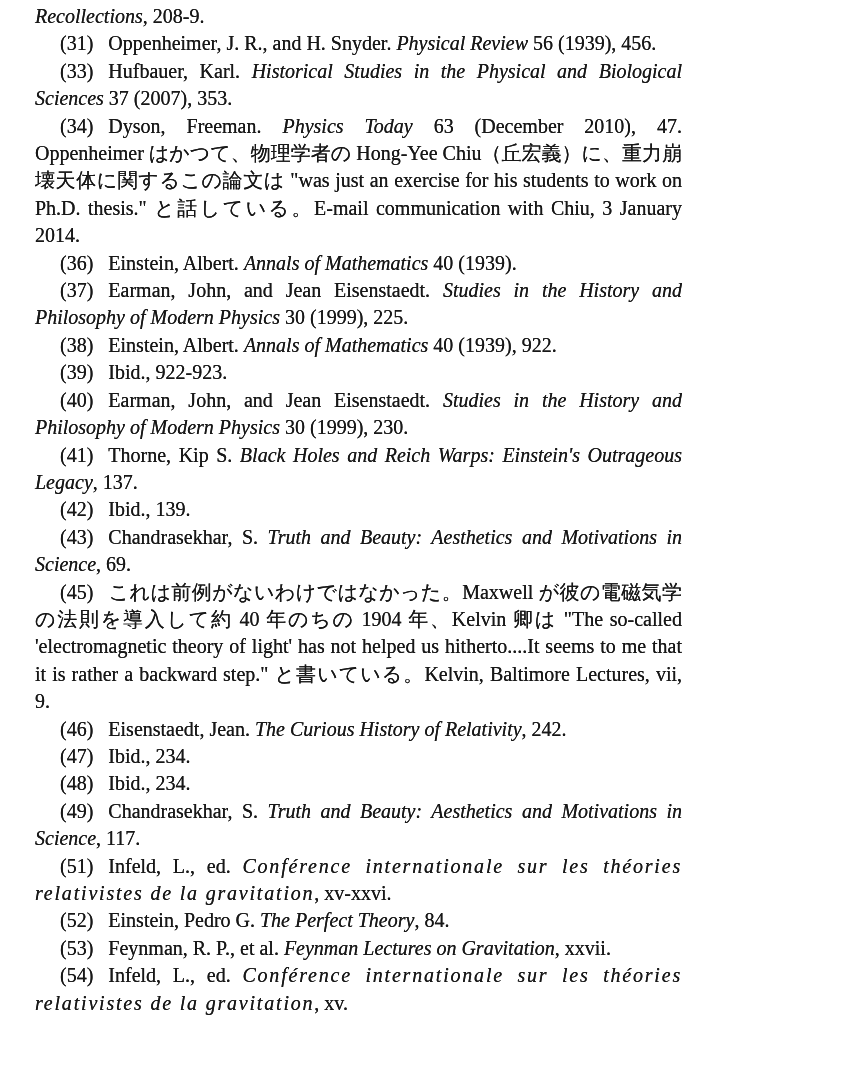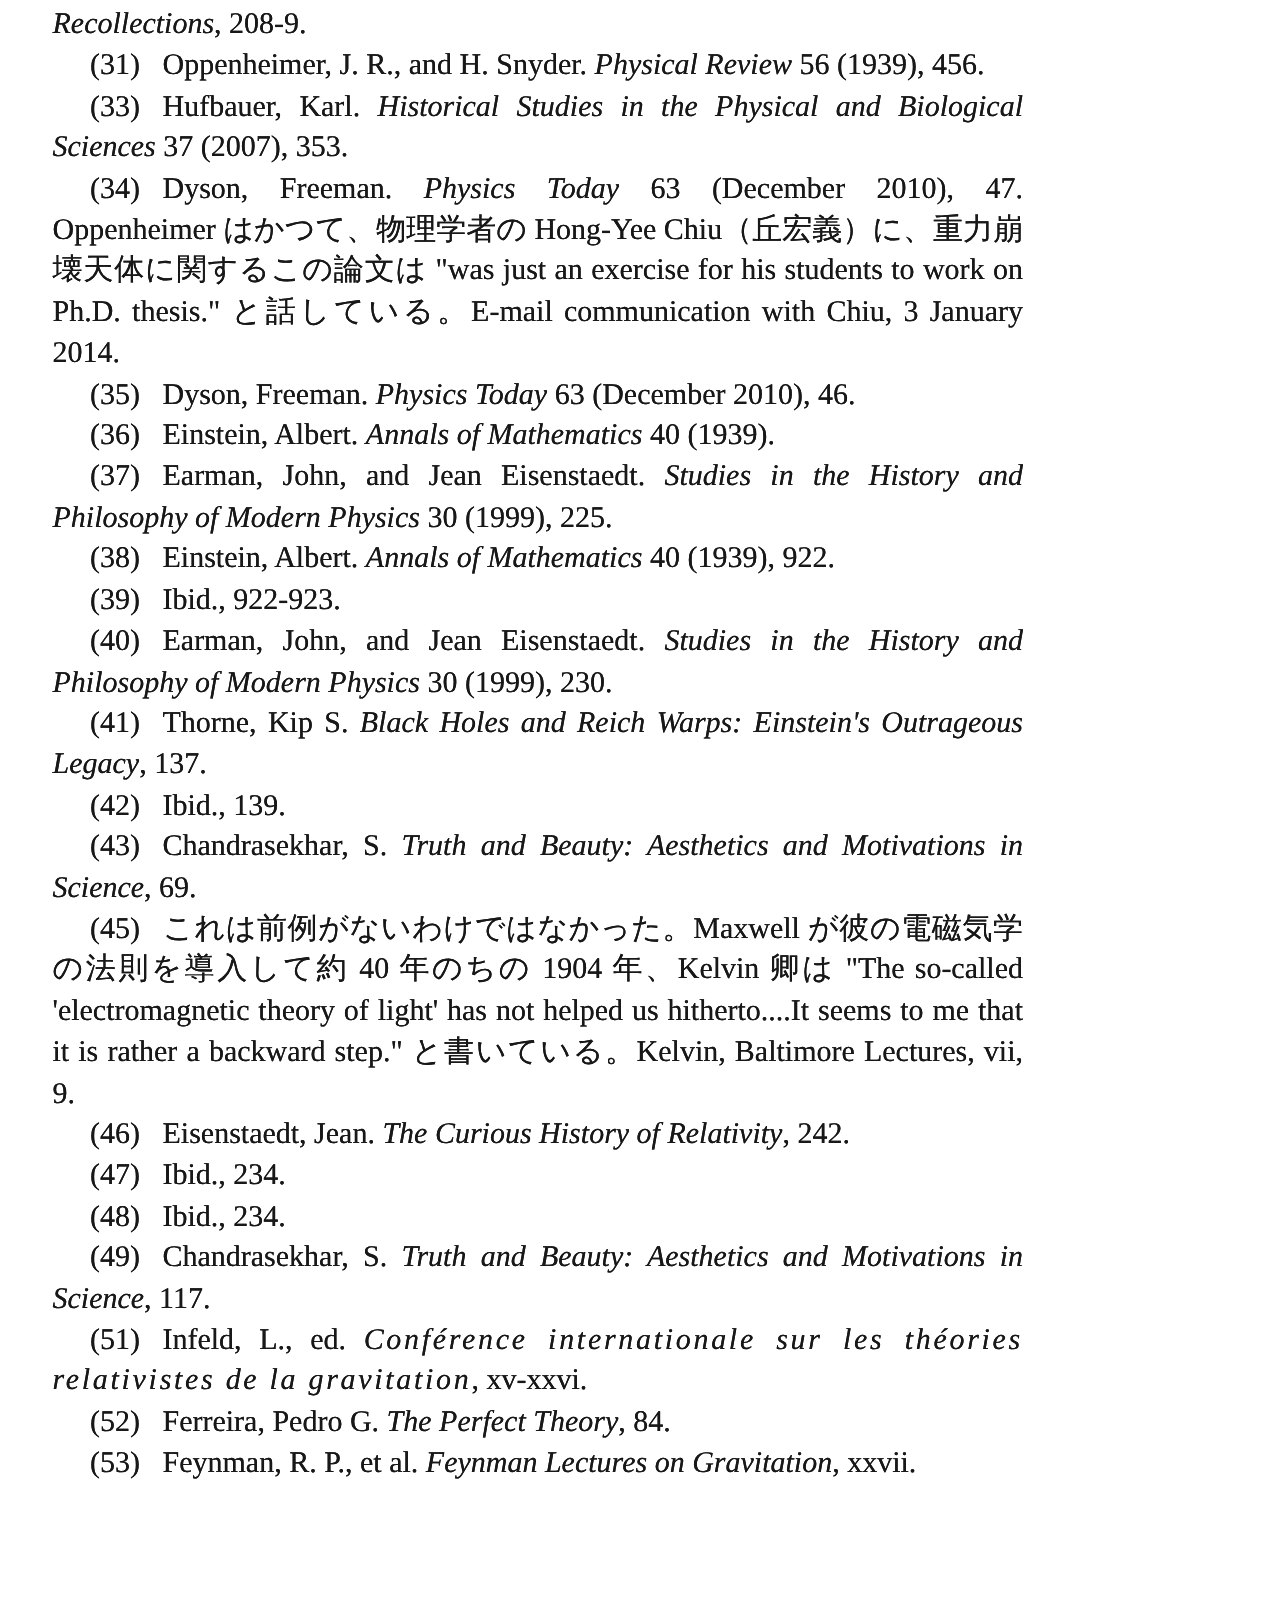--- a/index.html
+++ b/index.html
@@ -44,31 +44,31 @@
 </style>
 </head>
 <body>
 
 <div class="page">
   <div>
       <p class="note no-indent"><span class="i">Recollections</span><span class="">, 208-9.</span></p>
       <p class="note"><span class="num">(31)</span><span class="">Oppenheimer, J. R., and H. Snyder. </span><span class="i">Physical Review</span><span class=""> 56 (1939), 456.</span></p>
       <p class="note"><span class="num">(33)</span><span class="">Hufbauer, Karl. </span><span class="i">Historical Studies in the Physical and Biological Sciences</span><span class=""> 37 (2007), 353.</span></p>
       <p class="note"><span class="num">(34)</span><span class="">Dyson, Freeman. </span><span class="i">Physics Today</span><span class=""> 63 (December 2010), 47. Oppenheimer はかつて、物理学者の Hong-Yee Chiu（丘宏義）に、重力崩壊天体に関するこの論文は "was just an exercise for his students to work on Ph.D. thesis." と話している。E-mail communication with Chiu, 3 January 2014.</span></p>
-      <p class="note"><span class="num">(35)</span><span class="">Dyson, Freeman. </span><span class="i">Physics Today</span><span class=""> 63 (December 2010), 46.</span></p>
       <p class="note"><span class="num">(36)</span><span class="">Einstein, Albert. </span><span class="i">Annals of Mathematics</span><span class=""> 40 (1939).</span></p>
       <p class="note"><span class="num">(37)</span><span class="">Earman, John, and Jean Eisenstaedt. </span><span class="i">Studies in the History and Philosophy of Modern Physics</span><span class=""> 30 (1999), 225.</span></p>
       <p class="note"><span class="num">(38)</span><span class="">Einstein, Albert. </span><span class="i">Annals of Mathematics</span><span class=""> 40 (1939), 922.</span></p>
       <p class="note"><span class="num">(39)</span><span class="">Ibid., 922-923.</span></p>
       <p class="note"><span class="num">(40)</span><span class="">Earman, John, and Jean Eisenstaedt. </span><span class="i">Studies in the History and Philosophy of Modern Physics</span><span class=""> 30 (1999), 230.</span></p>
       <p class="note"><span class="num">(41)</span><span class="">Thorne, Kip S. </span><span class="i">Black Holes and Reich Warps: Einstein's Outrageous Legacy</span><span class="">, 137.</span></p>
       <p class="note"><span class="num">(42)</span><span class="">Ibid., 139.</span></p>
       <p class="note"><span class="num">(43)</span><span class="">Chandrasekhar, S. </span><span class="i">Truth and Beauty: Aesthetics and Motivations in Science</span><span class="">, 69.</span></p>
       <p class="note"><span class="num">(45)</span><span class="">これは前例がないわけではなかった。Maxwell が彼の電磁気学の法則を導入して約 40 年のちの 1904 年、Kelvin 卿は "The so-called 'electromagnetic theory of light' has not helped us hitherto....It seems to me that it is rather a backward step." と書いている。Kelvin, Baltimore Lectures, vii, 9.</span></p>
       <p class="note"><span class="num">(46)</span><span class="">Eisenstaedt, Jean. </span><span class="i">The Curious History of Relativity</span><span class="">, 242.</span></p>
       <p class="note"><span class="num">(47)</span><span class="">Ibid., 234.</span></p>
       <p class="note"><span class="num">(48)</span><span class="">Ibid., 234.</span></p>
       <p class="note"><span class="num">(49)</span><span class="">Chandrasekhar, S. </span><span class="i">Truth and Beauty: Aesthetics and Motivations in Science</span><span class="">, 117.</span></p>
       <p class="note"><span class="num">(51)</span><span class="">Infeld, L., ed. </span><span class="i sp">Conférence internationale sur les théories relativistes de la gravitation</span><span class="">, xv-xxvi.</span></p>
-      <p class="note"><span class="num">(52)</span><span class="">Ferreira, Pedro G. </span><span class="i">The Perfect Theory</span><span class="">, 84.</span></p>
+      <p class="note"><span class="num">(52)</span><span class="">Einstein, Pedro G. </span><span class="i">The Perfect Theory</span><span class="">, 84.</span></p>
       <p class="note"><span class="num">(53)</span><span class="">Feynman, R. P., et al. </span><span class="i">Feynman Lectures on Gravitation</span><span class="">, xxvii.</span></p>
+      <p class="note"><span class="num">(54)</span><span class="">Infeld, L., ed. </span><span class="i sp">Conférence internationale sur les théories relativistes de la gravitation</span><span class="">, xv.</span></p>
     </div>
 </div>
 
 </body></html>

